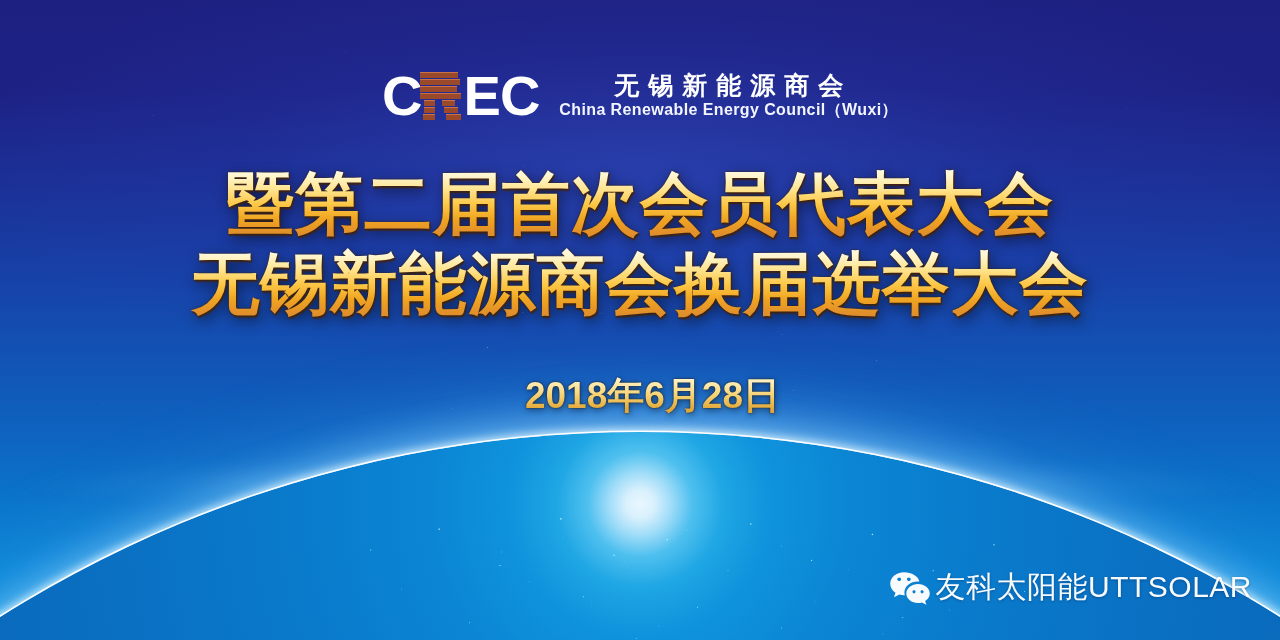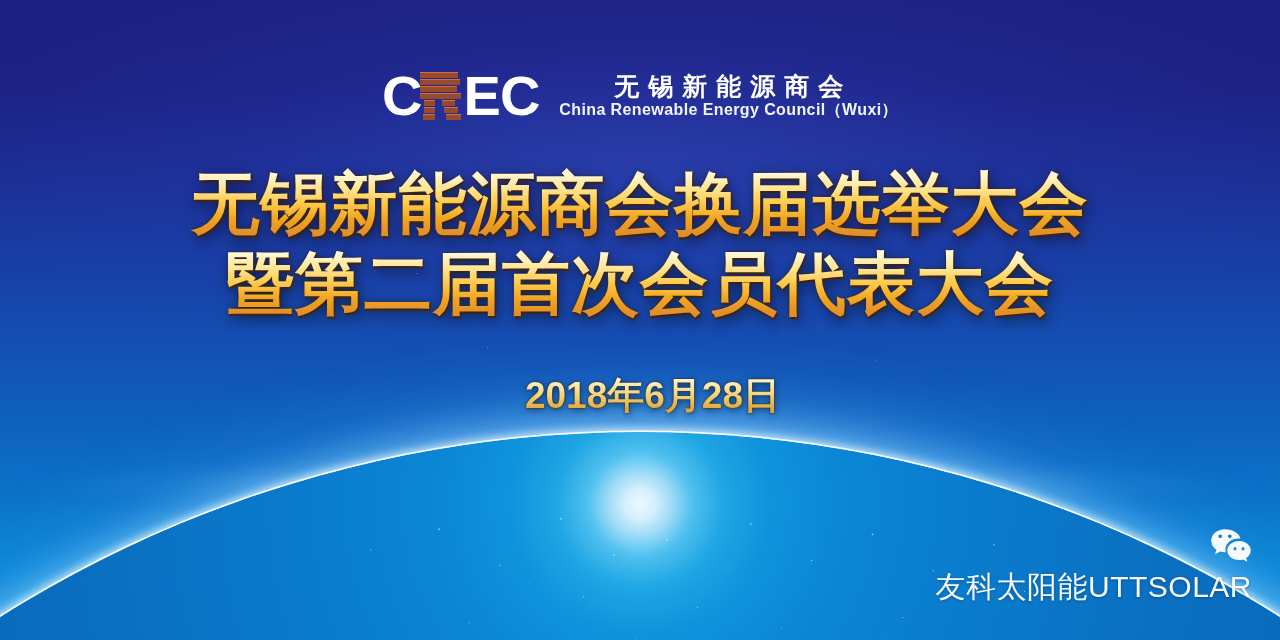--- a/index.html
+++ b/index.html
@@ -313,20 +313,21 @@
     justify-content: center;
     gap: 3px;
   }
   .logo-cn {
     color: #ffffff;
     font-size: 25px;
     font-weight: 700;
     letter-spacing: 9px;
     text-indent: 9px;
     line-height: 1.05;
+    font-family: Liberation Serif, serif;
   }
   .logo-en {
     color: #f2f5ff;
     font-size: 16px;
     font-weight: 700;
     letter-spacing: .4px;
     line-height: 1.05;
   }
 
   
@@ -389,24 +390,23 @@
       drop-shadow(0 0 1px rgba(40,25,0,.8))
       drop-shadow(1px 2px 3px rgba(0,0,0,.4));
   }
 
   
   .watermark {
     position: absolute;
     right: 28px;
     bottom: 32px;
     display: flex;
-    align-items: flex-end;
+    align-items: center;
     gap: 4px;
     opacity: .97;
-    flex-direction: column;
   }
   .wechat-icon {
     width: 42px;
     height: 36px;
     flex: 0 0 auto;
   }
   .watermark-text {
     color: #ffffff;
     font-size: 30px;
     font-weight: 400;
@@ -453,22 +453,22 @@
     </div>
 
     <div class="logo-text-block">
       <div class="logo-cn">无锡新能源商会</div>
       <div class="logo-en">China Renewable Energy Council（Wuxi）</div>
     </div>
 
   </div>
 
   <div class="title-block">
+    <div class="title-line">暨第二届首次会员代表大会</div>
     <div class="title-line">无锡新能源商会换届选举大会</div>
-    <div class="title-line">暨第二届首次会员代表大会</div>
   </div>
 
   <div class="meta-row">
     <div class="meta-item">2018年6月28日</div>
   </div>
 
   <div class="watermark">
     <svg class="wechat-icon" viewBox="0 0 48 40" aria-hidden="true">
       <path fill="#ffffff" d="M17.2 2C8.4 2 1.4 7.9 1.4 15.1c0 4.1 2.3 7.8 6 10.3l-1.7 5.2 6.1-3.1c1.7.5 3.5.8 5.4.8h.9c-.3-1-.5-2.1-.5-3.2 0-7 6.9-12.6 15.4-12.6.6 0 1.1 0 1.7.1C33.4 6.6 26 2 17.2 2zm-5.5 5.9c1.2 0 2.1.9 2.1 2.1s-.9 2.1-2.1 2.1-2.2-.9-2.2-2.1.9-2.1 2.2-2.1zm11 0c1.2 0 2.1.9 2.1 2.1s-.9 2.1-2.1 2.1-2.2-.9-2.2-2.1.9-2.1 2.2-2.1z"></path>
       <path fill="#ffffff" d="M46.6 26.2c0-6-6-10.9-13.4-10.9S19.8 20.2 19.8 26.2s6 10.9 13.4 10.9c1.5 0 3-.2 4.4-.6l5.1 2.6-1.4-4.3c3.3-2.1 5.3-5.2 5.3-8.6zM28.6 22.6c1 0 1.8.8 1.8 1.8s-.8 1.8-1.8 1.8-1.8-.8-1.8-1.8.8-1.8 1.8-1.8zm9.2 0c1 0 1.8.8 1.8 1.8s-.8 1.8-1.8 1.8-1.8-.8-1.8-1.8.8-1.8 1.8-1.8z"></path>

